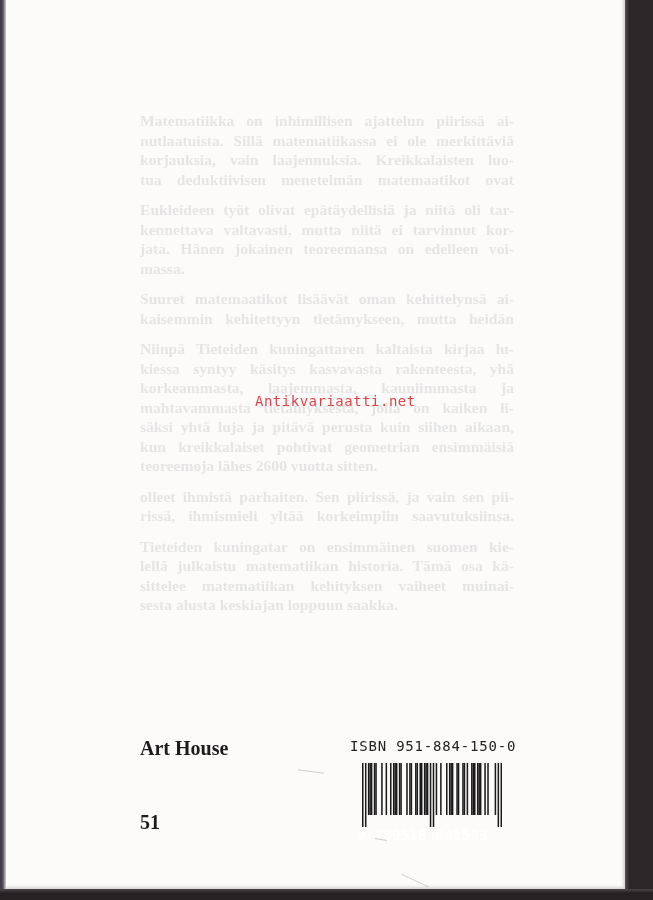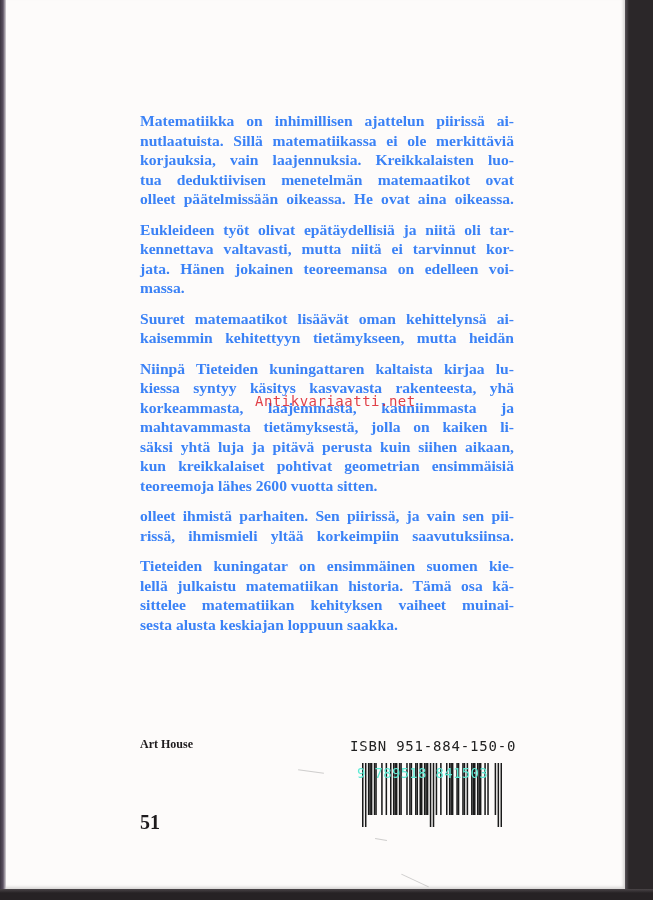--- a/index.html
+++ b/index.html
@@ -20,66 +20,65 @@
     .right-bg {
       position: absolute; left: 625px; top: 0; width: 28px; height: 900px;
       background: linear-gradient(to right, #555055 0, #2b2729 4px, #2b2729 100%);
     }
     .bottom-bg {
       position: absolute; left: 0; top: 889px; width: 653px; height: 11px;
       background: linear-gradient(to bottom, #4a4548 0, #262224 4px);
     }
     .text-block {
       position: absolute; left: 140px; top: 111px; width: 374px;
-      color: #3b82f6; font-weight: bold; font-size: 15.6px; line-height: 19.5px;
+      color: #e5e5e5; font-weight: bold; font-size: 15.6px; line-height: 19.5px;
     }
     .para { margin: 0 0 11px 0; text-align: justify; }
     .para span.line { display: block; text-align: justify; text-align-last: justify; white-space: nowrap; }
     .para span.line.last { text-align-last: left; }
     .watermark {
       position: absolute; left: 255px; top: 393px;
       font-family: "DejaVu Sans Mono", monospace; font-size: 14px; font-weight: normal;
       color: rgba(220, 30, 40, 0.85); letter-spacing: 0.5px;
     }
     .publisher {
       position: absolute; left: 140px; top: 737px;
-      font-size: 12px; font-weight: bold; color: #1e1b1d;
+      font-size: 20px; font-weight: bold; color: #1e1b1d;
     }
     .series-number {
       position: absolute; left: 140px; top: 811px;
       font-size: 20px; font-weight: bold; color: #1e1b1d;
     }
     .isbn {
       position: absolute; left: 350px; top: 738px;
       font-family: "DejaVu Sans Mono", monospace; font-size: 14px; color: #222;
       letter-spacing: 0.8px;
     }
     .barcode { position: absolute; left: 362px; top: 763px; width: 140px; height: 64px; }
     .barcode-digits {
-      position: absolute; left: 357px; top: 765px;
-      font-family: "DejaVu Sans Mono", monospace; font-size: 14px; color: #5eead4;
+      position: absolute; left: 357px; top: 827px;
+      font-family: "DejaVu Sans Mono", monospace; font-size: 14px; color: #ffffff;
       background: transparent; letter-spacing: 0.3px;
     }
     .scuff { position: absolute; height: 1px; background: rgba(120,120,120,0.35); }
   </style>
 </head>
 <body>
 
 <div class="left-edge"></div>
 <div class="cover"></div>
 <div class="right-bg"></div>
 <div class="bottom-bg"></div>
 
 <div class="text-block">
   <div class="para">
     <span class="line">Matematiikka on inhimillisen ajattelun piirissä ai-</span>
     <span class="line">nutlaatuista. Sillä matematiikassa ei ole merkittäviä</span>
     <span class="line">korjauksia, vain laajennuksia. Kreikkalaisten luo-</span>
     <span class="line">tua deduktiivisen menetelmän matemaatikot ovat</span>
-    <span class="line">olleet päätelmissään oikeassa. He ovat aina oikeassa.</span>
   </div>
   <div class="para">
     <span class="line">Eukleideen työt olivat epätäydellisiä ja niitä oli tar-</span>
     <span class="line">kennettava valtavasti, mutta niitä ei tarvinnut kor-</span>
     <span class="line">jata. Hänen jokainen teoreemansa on edelleen voi-</span>
     <span class="line last">massa.</span>
   </div>
   <div class="para">
     <span class="line">Suuret matemaatikot lisäävät oman kehittelynsä ai-</span>
     <span class="line">kaisemmin kehitettyyn tietämykseen, mutta heidän</span>

